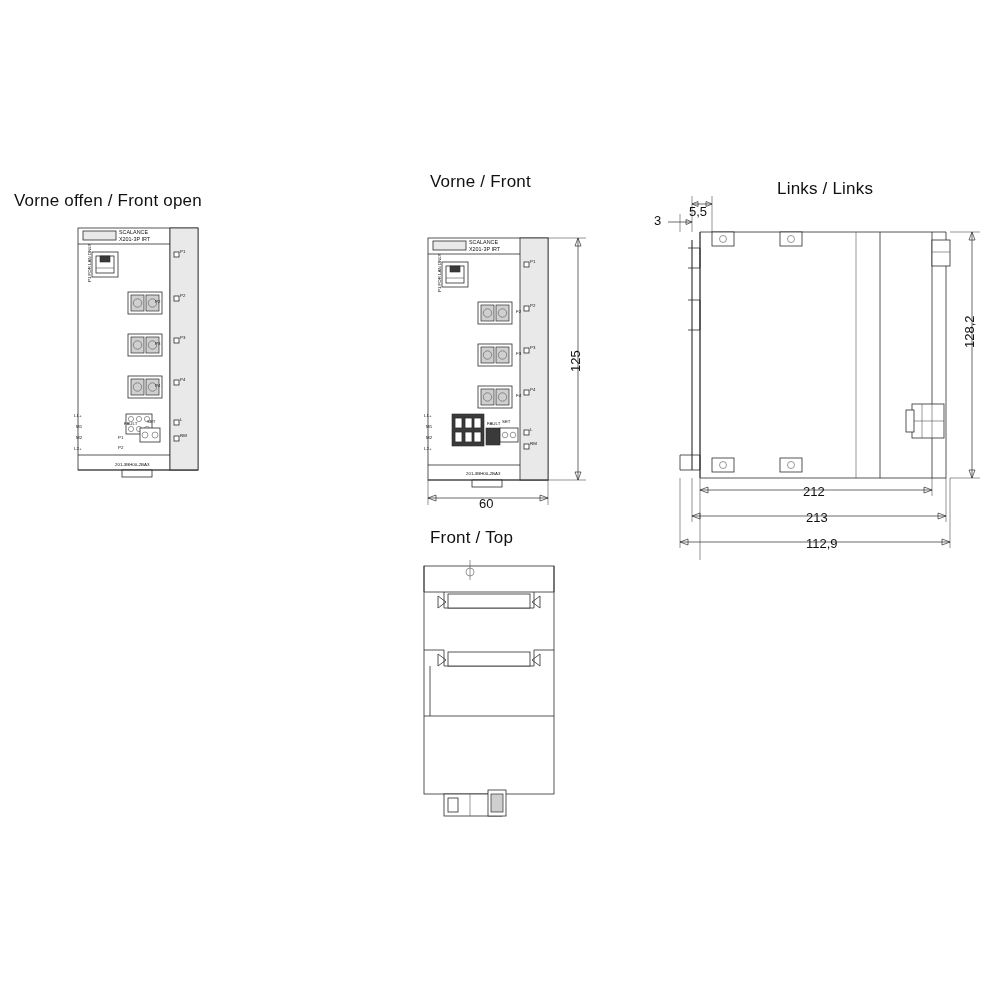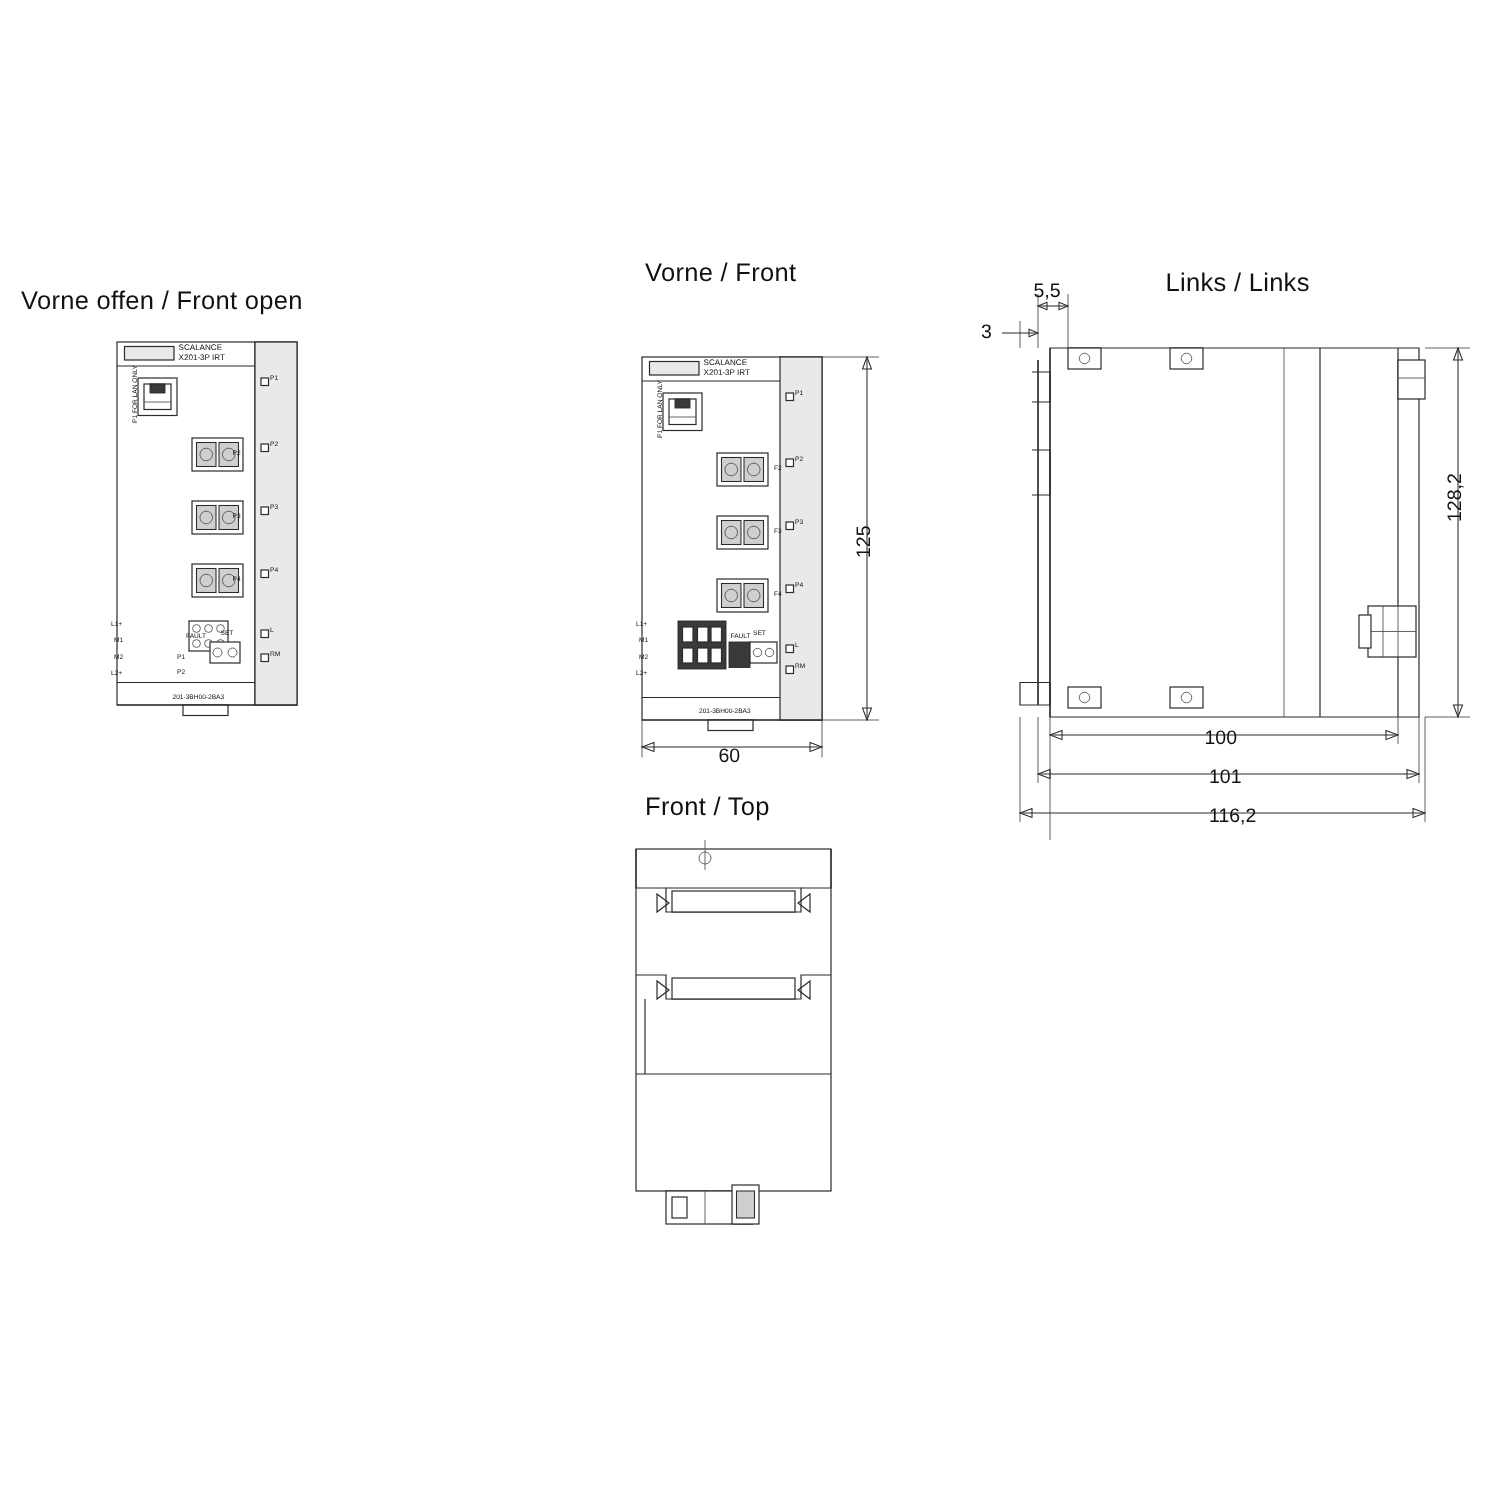--- a/index.html
+++ b/index.html
@@ -255,26 +255,26 @@
   <path class="dimline" d="M932 490 l-8 -3 l0 6 z" fill="#2b2b2b"></path>
 
   <line class="dimline" x1="692" y1="516" x2="946" y2="516"></line>
   <path class="dimline" d="M692 516 l8 -3 l0 6 z" fill="#2b2b2b"></path>
   <path class="dimline" d="M946 516 l-8 -3 l0 6 z" fill="#2b2b2b"></path>
 
   <line class="dimline" x1="680" y1="542" x2="950" y2="542"></line>
   <path class="dimline" d="M680 542 l8 -3 l0 6 z" fill="#2b2b2b"></path>
   <path class="dimline" d="M950 542 l-8 -3 l0 6 z" fill="#2b2b2b"></path>
 </svg>
-<div class="dim" style="left:689px;top:186px;">5,5</div>
+<div class="dim" style="left:689px;top:204px;">5,5</div>
 <div class="dim" style="left:654px;top:213px;">3</div>
 <div class="dim rot" style="left:962px;top:348px;">128,2</div>
-<div class="dim" style="left:803px;top:484px;">100</div>
-<div class="dim" style="left:806px;top:510px;">101</div>
-<div class="dim" style="left:806px;top:536px;">116,2</div>
+<div class="dim" style="left:803px;top:484px;">212</div>
+<div class="dim" style="left:806px;top:510px;">213</div>
+<div class="dim" style="left:806px;top:536px;">112,9</div>
 
 <svg width="1000" height="1000">
 
   <rect class="fillw" x="424" y="566" width="130" height="228"></rect>
 
   <path class="ln" d="M424 566 L424 592 L444 592 L444 608 L534 608 L534 592 L554 592 L554 566"></path>
   <line class="ln" x1="444" y1="592" x2="534" y2="592"></line>
   <rect class="fillw" x="448" y="594" width="82" height="14"></rect>
   <path class="ln" d="M438 596 l8 6 l-8 6 z"></path>
   <path class="ln" d="M540 596 l-8 6 l8 6 z"></path>

